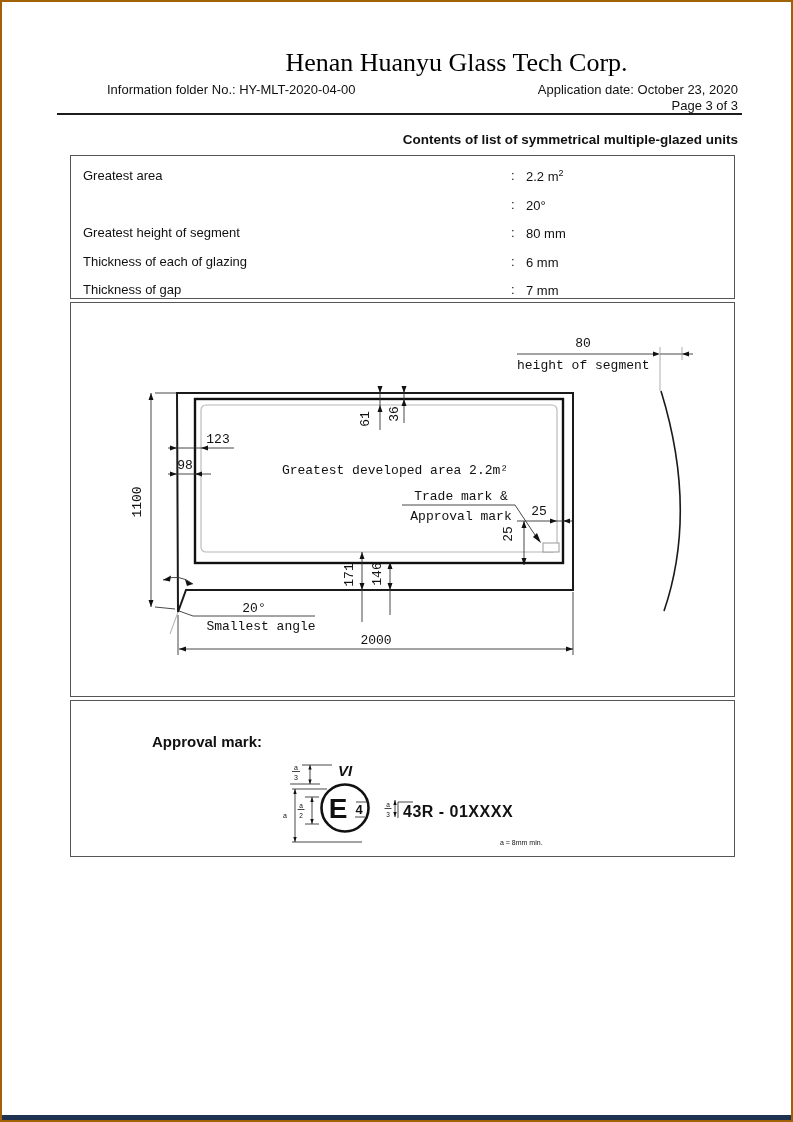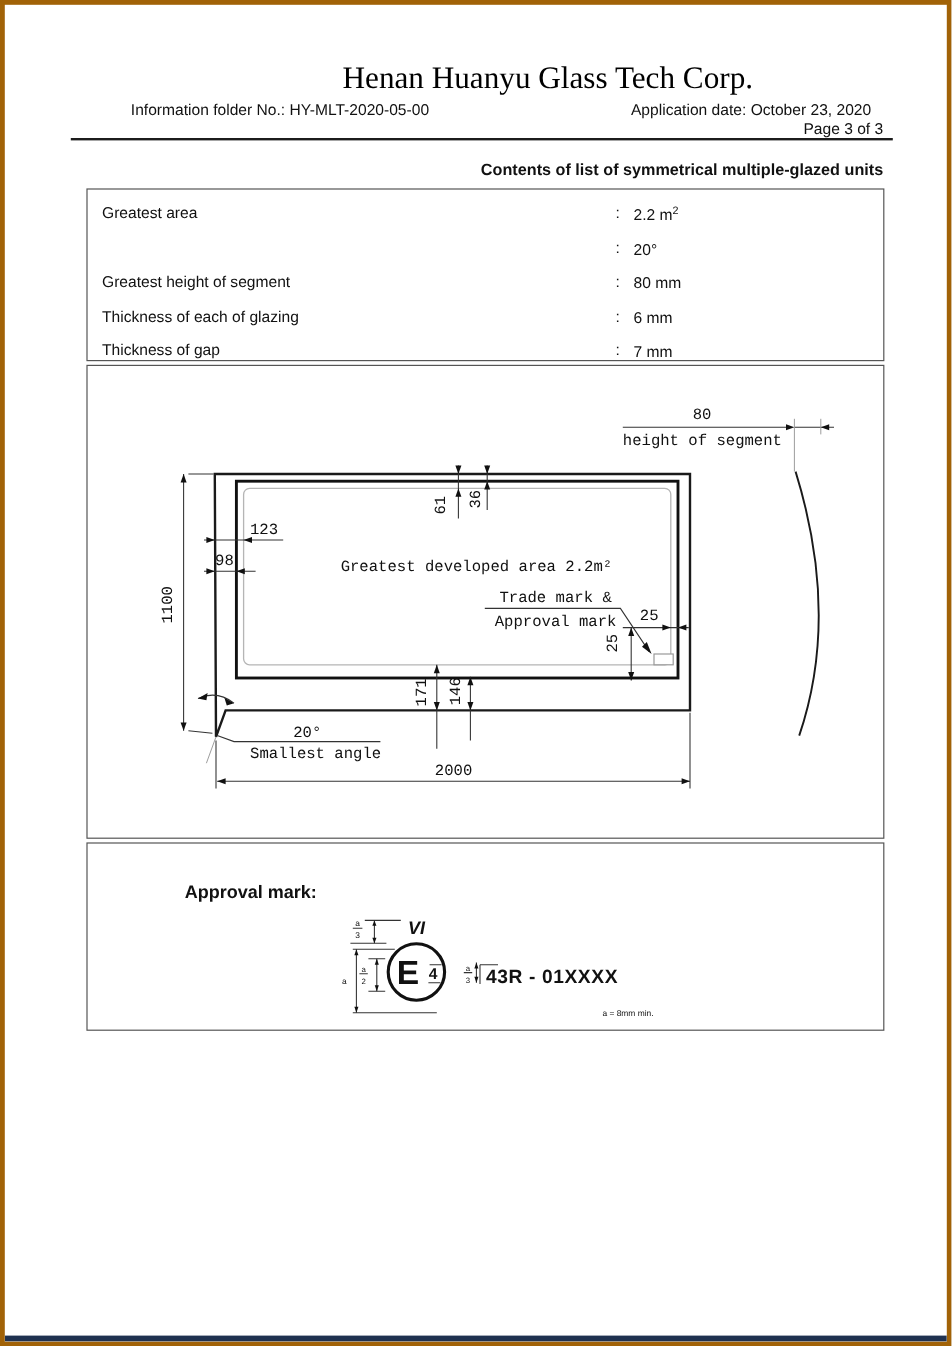--- a/index.html
+++ b/index.html
@@ -1,28 +1,28 @@
 <!DOCTYPE html>
 <html><head>
 <meta charset="utf-8">
 <style>
   html,body{margin:0;padding:0;background:#e8e8e8;}
   .page{
     position:relative; width:793px; height:1122px; margin:0 auto;
-    background:#ffffff; border:4px solid #a16207; box-sizing:border-box;
+    background:#ffffff; border:2px solid #a16207; box-sizing:border-box;
     font-family:"Liberation Sans", sans-serif; color:#111; overflow:hidden;
   }
   .abs{position:absolute;}
   .company-title{
     left:170px; right:50px; top:46px; text-align:center;
     font-family:"Liberation Serif", serif; font-size:26px; color:#000;
   }
   .info-line{top:80px; font-size:13px;}
   .info-left{left:105px;}
-  .info-right{right:63px; text-align:right;}
+  .info-right{right:53px; text-align:right;}
   .page-num{top:96px; right:53px; font-size:13px; text-align:right;}
   .header-rule{top:111px; left:55px; width:685px; border-top:2px solid #1c1c1c;}
   .section-title{
     top:130px; left:100px; right:53px; text-align:right;
     font-size:13.5px; font-weight:bold;
   }
   .panel{
     left:68px; width:665px; box-sizing:border-box;
     border:1px solid #555; background:#fff;
   }
@@ -42,21 +42,21 @@
   .thinline{stroke:#999; stroke-width:0.8; fill:none;}
   .arrow{fill:#111; stroke:none;}
   .footer-bar{left:0; right:0; bottom:0; height:5px; background:#1f3150;}
 </style>
 </head>
 <body>
 
 <div class="page">
 
   <div class="abs company-title">Henan Huanyu Glass Tech Corp.</div>
-  <div class="abs info-line info-left">Information folder No.: HY-MLT-2020-05-00</div>
+  <div class="abs info-line info-left">Information folder No.: HY-MLT-2020-04-00</div>
   <div class="abs info-line info-right">Application date: October 23, 2020</div>
   <div class="abs page-num">Page 3 of 3</div>
   <div class="abs header-rule"></div>
   <div class="abs section-title">Contents of list of symmetrical multiple-glazed units</div>
 
   <div class="abs panel spec-panel">
     <div class="spec-row">
       <span class="spec-label">Greatest area</span>
       <span class="spec-colon">:</span>
       <span class="spec-value"><span>2.2 m</span><sup>2</sup></span>

